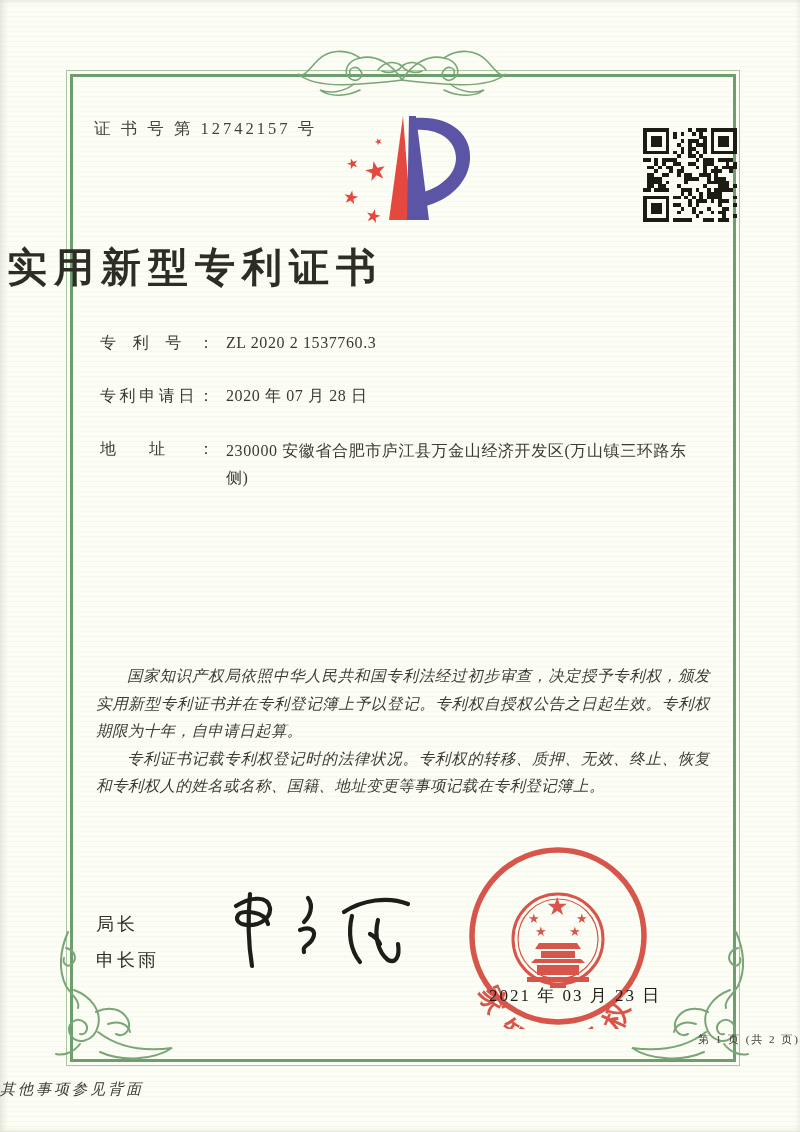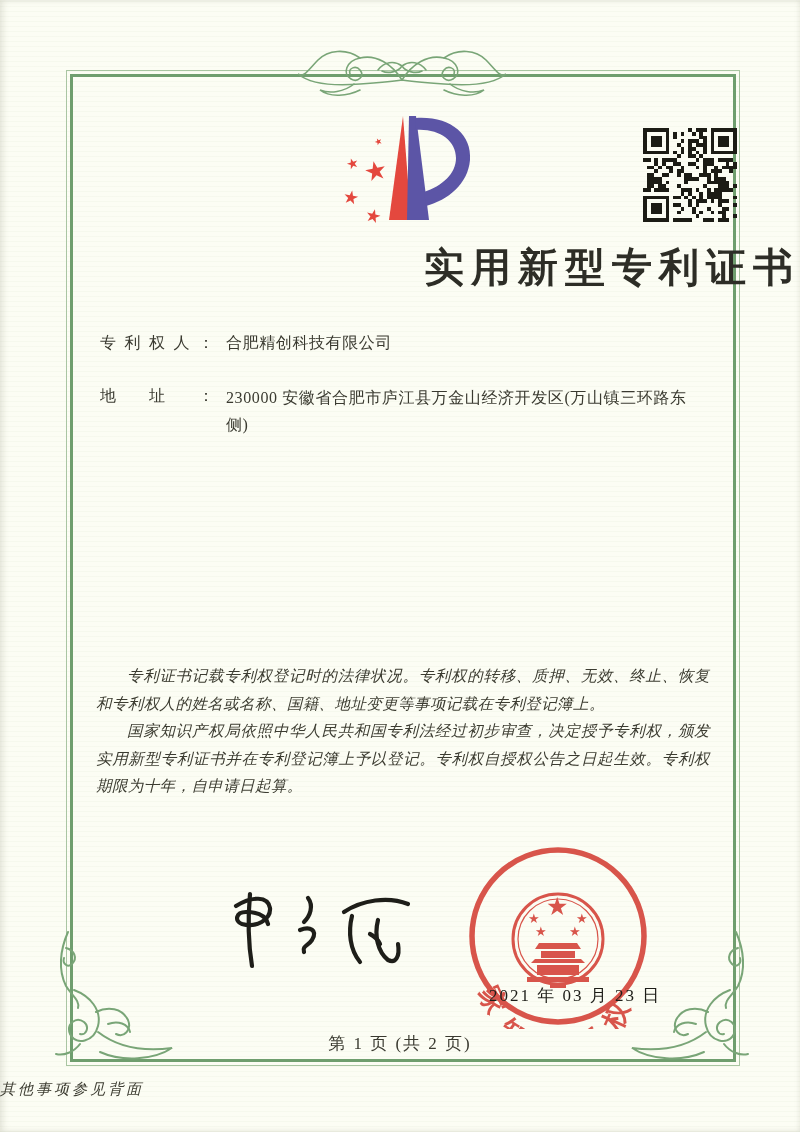--- a/index.html
+++ b/index.html
@@ -12,22 +12,22 @@
     box-shadow:inset 3px 0 6px rgba(120,120,100,.18), inset -2px 0 4px rgba(120,120,100,.08);
   }
   .abs{position:absolute;}
   
   .frame{position:absolute;left:66px;top:70px;width:672px;height:994px;
     border:1px solid #a9c5a2;pointer-events:none;}
   .frame::after{content:"";position:absolute;inset:3px;border:3px solid #6f9e6e;}
   
   .cert-no{left:94px;top:118px;font-size:16.5px;letter-spacing:3px;color:#44443a;}
   
-  .title{left:0;top:240px;width:100%;text-align:right;font-size:40px;font-weight:bold;
-    letter-spacing:7px;padding-left:20px;box-sizing:border-box;color:#2d2d26;}
+  .title{left:0;top:240px;width:100%;text-align:left;font-size:40px;font-weight:bold;
+    letter-spacing:7px;padding-left:7px;box-sizing:border-box;color:#2d2d26;}
   
   .fields{left:100px;top:332px;width:616px;font-size:16px;}
   .frow{margin-bottom:31px;line-height:22px;white-space:nowrap;}
   .flabel{display:inline-block;width:114px;text-align:justify;text-align-last:justify;
     vertical-align:top;color:#3a3a30;}
   .fvalue{margin-left:12px;letter-spacing:.6px;color:#3a3a30;}
   .frow-address{margin-bottom:16px;margin-top:10px;}
   .frow-address .fvalue{display:inline-block;width:478px;white-space:normal;
     vertical-align:top;line-height:1.68;}
   .grant-pair2{margin-left:64px;}
@@ -35,21 +35,21 @@
   .paras{left:96px;top:662px;width:614px;font-size:15.5px;line-height:1.78;
     font-style:italic;color:#3c3c31;}
   .paras p{margin:0;text-indent:2em;text-align:justify;letter-spacing:.4px;}
   
   .signer{left:96px;top:906px;font-size:18px;letter-spacing:3px;line-height:36px;color:#2f2f28;}
   .sig-svg{left:212px;top:868px;}
   
   .seal-svg{left:465px;top:843px;opacity:.92;}
   .seal-date{left:489px;top:984px;font-size:17px;letter-spacing:2px;color:#1d1d18;}
   
-  .page-info{left:0;top:1032px;width:100%;text-align:center;font-size:17px;
+  .page-info{left:0;top:1032px;width:100%;text-align:right;font-size:11px;
     letter-spacing:2px;color:#3a3a30;}
   .back-note{left:0;top:1080px;width:100%;font-size:15px;
     font-style:italic;letter-spacing:3px;color:#3c3c31;}
   .flip-x{transform:scaleX(-1);}
   .orn{color:#79a577;}
 </style>
 </head>
 <body>
 
 <div class="paper">
@@ -84,20 +84,21 @@
   <svg class="abs orn flip-x" style="left:610px;top:928px;" width="150" height="142" viewBox="0 0 150 142" fill="none" stroke="currentColor" stroke-width="2" stroke-linecap="round">
     <path d="M24,4 C16,22 14,42 22,58 C28,68 36,72 34,80"></path>
     <path d="M22,20 C30,22 34,30 28,36 C24,40 18,36 20,30"></path>
     <path d="M30,62 C46,68 58,82 54,98 C50,114 32,118 26,106 C22,96 32,88 40,94 C46,99 42,108 36,106"></path>
     <path d="M52,84 C64,78 78,80 84,92 C88,102 80,110 72,106"></path>
     <path d="M54,104 C72,118 98,124 128,120 C110,132 78,134 56,124"></path>
     <path d="M64,96 C74,92 84,96 86,104"></path>
     <path d="M36,116 C30,124 20,128 12,126"></path>
   </svg>
 
+  <div class="abs cert-no">证 书 号 第 12742157 号</div>
 
   <svg class="abs" style="left:334px;top:108px;" width="142" height="120" viewBox="0 0 142 120">
 
     <polygon points="69,8 55,112 77,112" fill="#e4483e"></polygon>
 
     <polygon points="75,8 73,112 95,112 82,8" fill="#5c55a6"></polygon>
 
     <path d="M82,10 C116,8 138,26 136,52 C134,76 114,92 92,98 L90,84 C108,78 122,66 122,50 C122,32 104,20 81,22 Z" fill="#5c55a6"></path>
 
     <text x="32" y="74" font-size="26" fill="#e4483e" font-family="'DejaVu Sans',sans-serif" transform="rotate(-12 32 74)">★</text>
@@ -405,32 +406,39 @@
       <rect x="67.68" y="90.24" width="3.76" height="3.76" fill="#1c1c15"></rect>
       <rect x="75.20" y="90.24" width="3.76" height="3.76" fill="#1c1c15"></rect>
       <rect x="78.96" y="90.24" width="3.76" height="3.76" fill="#1c1c15"></rect>
       <rect x="82.72" y="90.24" width="3.76" height="3.76" fill="#1c1c15"></rect>
     </svg>
 
   <div class="abs title">实用新型专利证书</div>
 
   <div class="abs fields">
     <div class="frow">
-      <span class="flabel">专利权人：</span><span class="fvalue">合肥精创科技有限公司</span>
+      <span class="flabel">专利号：</span><span class="fvalue">ZL 2020 2 1537760.3</span>
+    </div>
+    <div class="frow">
+      <span class="flabel">专利申请日：</span><span class="fvalue">2020 年 07 月 28 日</span>
     </div>
     <div class="frow frow-address">
       <span class="flabel">地址：</span><span class="fvalue">230000 安徽省合肥市庐江县万金山经济开发区(万山镇三环路东侧)</span>
     </div>
   </div>
 
   <div class="abs paras">
+    <p>国家知识产权局依照中华人民共和国专利法经过初步审查，决定授予专利权，颁发实用新型专利证书并在专利登记簿上予以登记。专利权自授权公告之日起生效。专利权期限为十年，自申请日起算。</p>
     <p>专利证书记载专利权登记时的法律状况。专利权的转移、质押、无效、终止、恢复和专利权人的姓名或名称、国籍、地址变更等事项记载在专利登记簿上。</p>
-    <p>国家知识产权局依照中华人民共和国专利法经过初步审查，决定授予专利权，颁发实用新型专利证书并在专利登记簿上予以登记。专利权自授权公告之日起生效。专利权期限为十年，自申请日起算。</p>
   </div>
 
+  <div class="abs signer">
+    <div>局长</div>
+    <div>申长雨</div>
+  </div>
 
   <svg class="abs sig-svg" width="205" height="112" viewBox="0 0 205 112" fill="none" stroke="#1e1e19" stroke-width="4.2" stroke-linecap="round" stroke-linejoin="round">
     <path d="M38,26 C36,48 36,74 40,98"></path>
     <path d="M24,38 C40,28 56,28 58,40 C59,52 44,60 30,56 C22,53 24,44 34,44 C46,44 54,48 56,56"></path>
     <path d="M96,30 C102,38 98,48 92,54"></path>
     <path d="M88,62 C98,58 106,62 100,72 C96,78 90,78 92,84"></path>
     <path d="M132,44 C150,32 176,28 196,36"></path>
     <path d="M140,48 C136,64 138,82 148,94"></path>
     <path d="M166,52 C162,68 166,84 176,92 C184,96 188,88 186,76"></path>
     <path d="M158,66 C162,68 166,72 168,76"></path>

